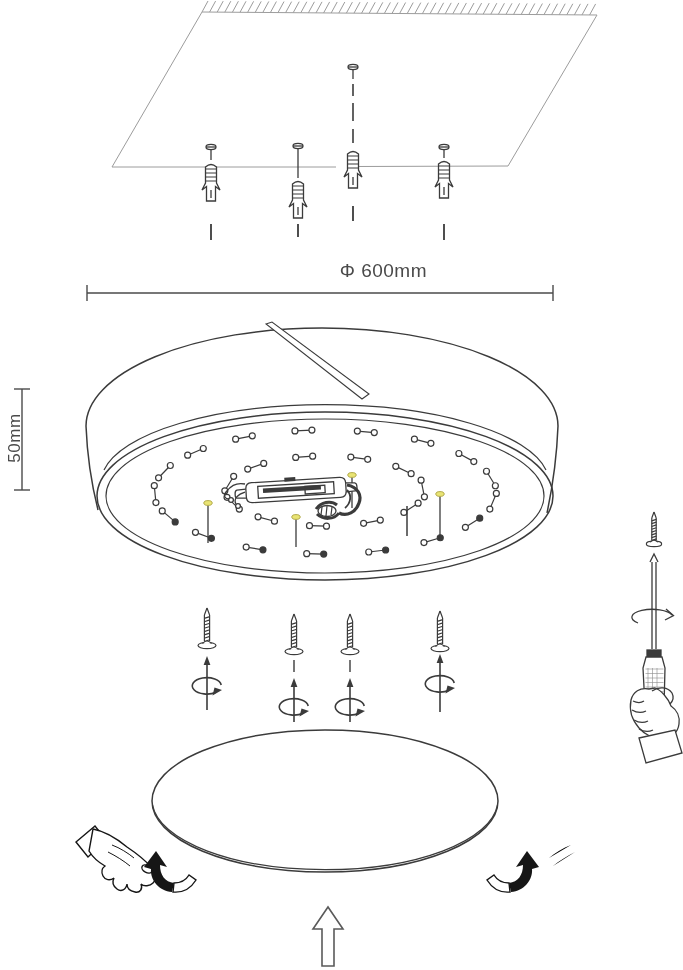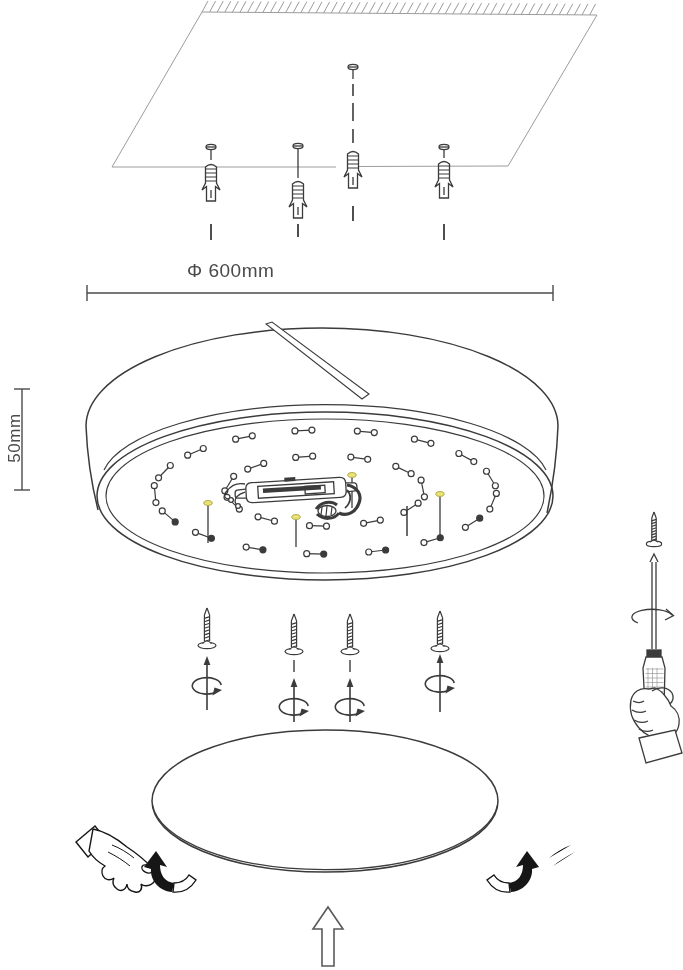--- a/index.html
+++ b/index.html
@@ -1,20 +1,20 @@
 <!DOCTYPE html>
 <html><head>
 <meta charset="utf-8">
 <style>
   html,body{margin:0;padding:0;background:#fff;}
   .canvas{position:relative;width:683px;height:970px;background:#fff;overflow:hidden;
           font-family:"Liberation Sans", sans-serif;color:#3b3b3b;}
   svg{position:absolute;left:0;top:0;}
   .dim-label{position:absolute;font-size:19px;letter-spacing:.5px;color:#4a4a4a;}
-  .dim-label-h{left:187px;top:260px;width:240px;text-align:left;}
+  .dim-label-h{left:187px;top:260px;width:240px;text-align:right;}
   .dim-label-v{left:-22px;top:429px;width:72px;height:18px;text-align:center;font-size:17px;
                transform:rotate(-90deg);transform-origin:center;}
 </style>
 </head>
 <body>
 
 <div class="canvas">
 
   <svg width="683" height="970" viewBox="0 0 683 970">
 

